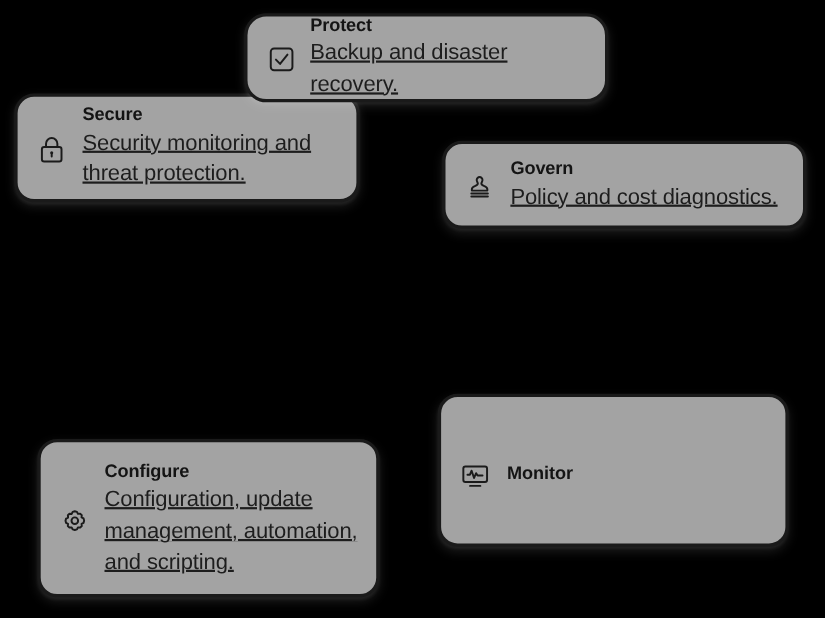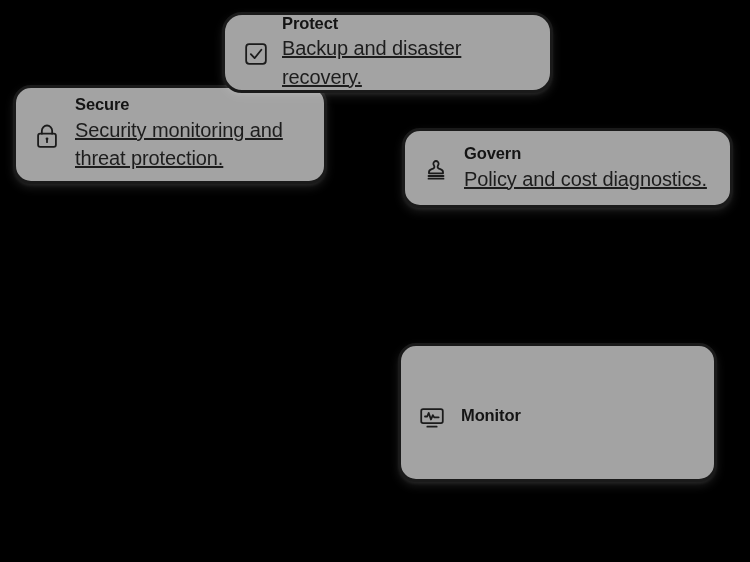--- a/index.html
+++ b/index.html
@@ -76,21 +76,21 @@
     z-index: 3;
     border-radius: 20px;
     padding-top: 13px;
   }
   #card-govern {
     left: 402px; top: 128px; width: 331px; height: 80px;
     z-index: 1;
     padding-top: 14px;
   }
   #card-monitor {
-    left: 398px; top: 343px; width: 319px; height: 139px;
+    left: 398px; top: 358px; width: 319px; height: 139px;
     z-index: 2;
     padding-top: 20px;
   }
   #card-configure {
     left: 34px;  top: 399px; width: 311px; height: 144px;
     z-index: 3;
     padding-top: 16px;
   }
   #card-protect .card-icon { margin-top: 3px; }
   #card-govern  .card-icon { margin-top: 4px; margin-right: 13px; }
@@ -151,14 +151,26 @@
         <rect x="4.5" y="6.5" width="23" height="15" rx="2"></rect>
         <path d="M8.5 14.4h2.4l1.6-3.8 2.4 7 2-4.6 1.4 2.3h4.8"></path>
         <path d="M11 25.3h10"></path>
       </svg>
     </span>
     <div class="card-text">
       <p class="card-title">Monitor</p>
     </div>
   </div>
 
+  <div class="card" id="card-configure">
+    <span class="card-icon">
+      <svg viewBox="0 0 32 32" fill="none" stroke="currentColor" stroke-width="1.9" stroke-linecap="round" stroke-linejoin="round">
+        <path d="M16 6.2l2.1.55.95 1.95 2.15-.2 1.55 1.55-.2 2.15 1.95.95.55 2.1-.55 2.1-1.95.95.2 2.15-1.55 1.55-2.15-.2-.95 1.95-2.1.55-2.1-.55-.95-1.95-2.15.2-1.55-1.55.2-2.15-1.95-.95L7.0 15.3l.55-2.1 1.95-.95-.2-2.15L10.85 8.55l2.15.2.95-1.95z"></path>
+        <circle cx="16" cy="15.3" r="3.2"></circle>
+      </svg>
+    </span>
+    <div class="card-text">
+      <p class="card-title">Configure</p>
+      <p class="card-desc">Configuration, update management, automation, and scripting.</p>
+    </div>
+  </div>
 
 </div>
 
 </body></html>

